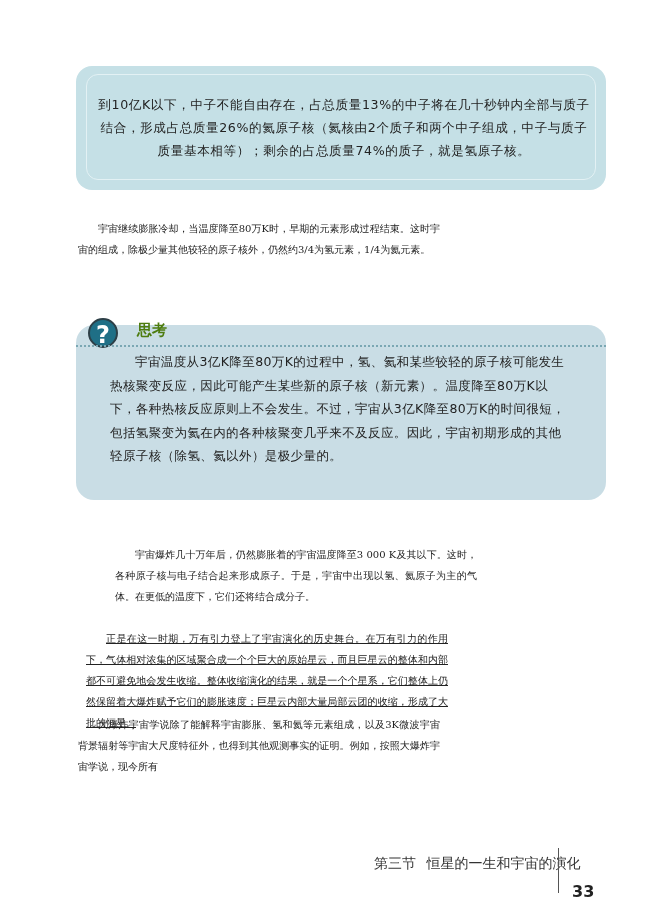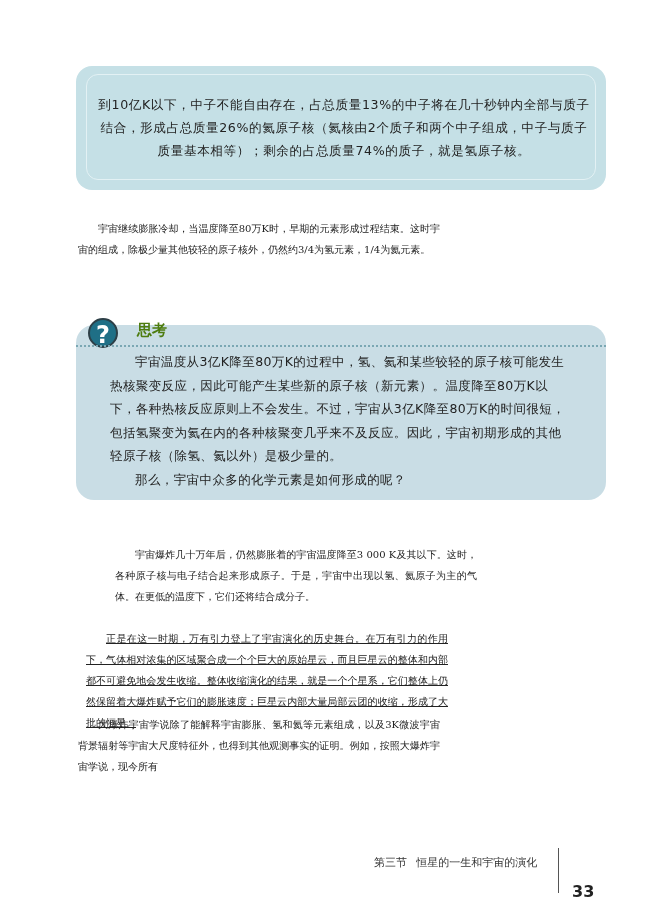--- a/index.html
+++ b/index.html
@@ -46,22 +46,22 @@
     .think-text {
       position: absolute; left: 110px; top: 350px; width: 462px;
       font-size: 12.5px; line-height: 23.5px; color: #222; letter-spacing: 0.4px;
       font-family: "DejaVu Sans", sans-serif;
     }
     .think-text p { margin: 0; text-indent: 2em; }
     .p2 { left: 78px; top: 544px; width: 362px; margin-left: 37px; }
     .p3 { left: 86px; top: 628px; width: 362px; text-decoration: underline; }
     .p4 { left: 78px; top: 714px; width: 362px; }
     .footer-section {
-      position: absolute; left: 374px; top: 855px; font-size: 11px; color: #333;
-      font-family: Liberation Sans, sans-serif; white-space: pre;
+      position: absolute; left: 374px; top: 855px; font-size: 14px; color: #333;
+      font-family: Liberation Serif, serif; white-space: pre;
     }
     .footer-divider {
       position: absolute; left: 558px; top: 848px; width: 1px; height: 45px; background: #555;
     }
     .footer-page {
       position: absolute; left: 572px; top: 850px; font-size: 16px; font-weight: bold; color: #222;
       font-family: "DejaVu Sans", sans-serif;
       margin-top: 32px;
     }
   </style>
@@ -74,21 +74,20 @@
 </div>
 
 <div class="para p1">宇宙继续膨胀冷却，当温度降至80万K时，早期的元素形成过程结束。这时宇宙的组成，除极少量其他较轻的原子核外，仍然约3/4为氢元素，1/4为氦元素。</div>
 
 <div class="think"></div>
 <div class="think-icon">?</div>
 <div class="think-title">思考</div>
 <div class="think-dots"></div>
 <div class="think-text">
   <p>宇宙温度从3亿K降至80万K的过程中，氢、氦和某些较轻的原子核可能发生热核聚变反应，因此可能产生某些新的原子核（新元素）。温度降至80万K以下，各种热核反应原则上不会发生。不过，宇宙从3亿K降至80万K的时间很短，包括氢聚变为氦在内的各种核聚变几乎来不及反应。因此，宇宙初期形成的其他轻原子核（除氢、氦以外）是极少量的。</p>
-  <p>那么，宇宙中众多的化学元素是如何形成的呢？</p>
 </div>
 
 <div class="para p2">宇宙爆炸几十万年后，仍然膨胀着的宇宙温度降至3 000 K及其以下。这时，各种原子核与电子结合起来形成原子。于是，宇宙中出现以氢、氦原子为主的气体。在更低的温度下，它们还将结合成分子。</div>
 <div class="para p3">正是在这一时期，万有引力登上了宇宙演化的历史舞台。在万有引力的作用下，气体相对浓集的区域聚合成一个个巨大的原始星云，而且巨星云的整体和内部都不可避免地会发生收缩。整体收缩演化的结果，就是一个个星系，它们整体上仍然保留着大爆炸赋予它们的膨胀速度；巨星云内部大量局部云团的收缩，形成了大批的恒星。</div>
 <div class="para p4">大爆炸宇宙学说除了能解释宇宙膨胀、氢和氦等元素组成，以及3K微波宇宙背景辐射等宇宙大尺度特征外，也得到其他观测事实的证明。例如，按照大爆炸宇宙学说，现今所有</div>
 
 <div class="footer-section">第三节   恒星的一生和宇宙的演化</div>
 <div class="footer-divider"></div>
 <div class="footer-page">33</div>
 

